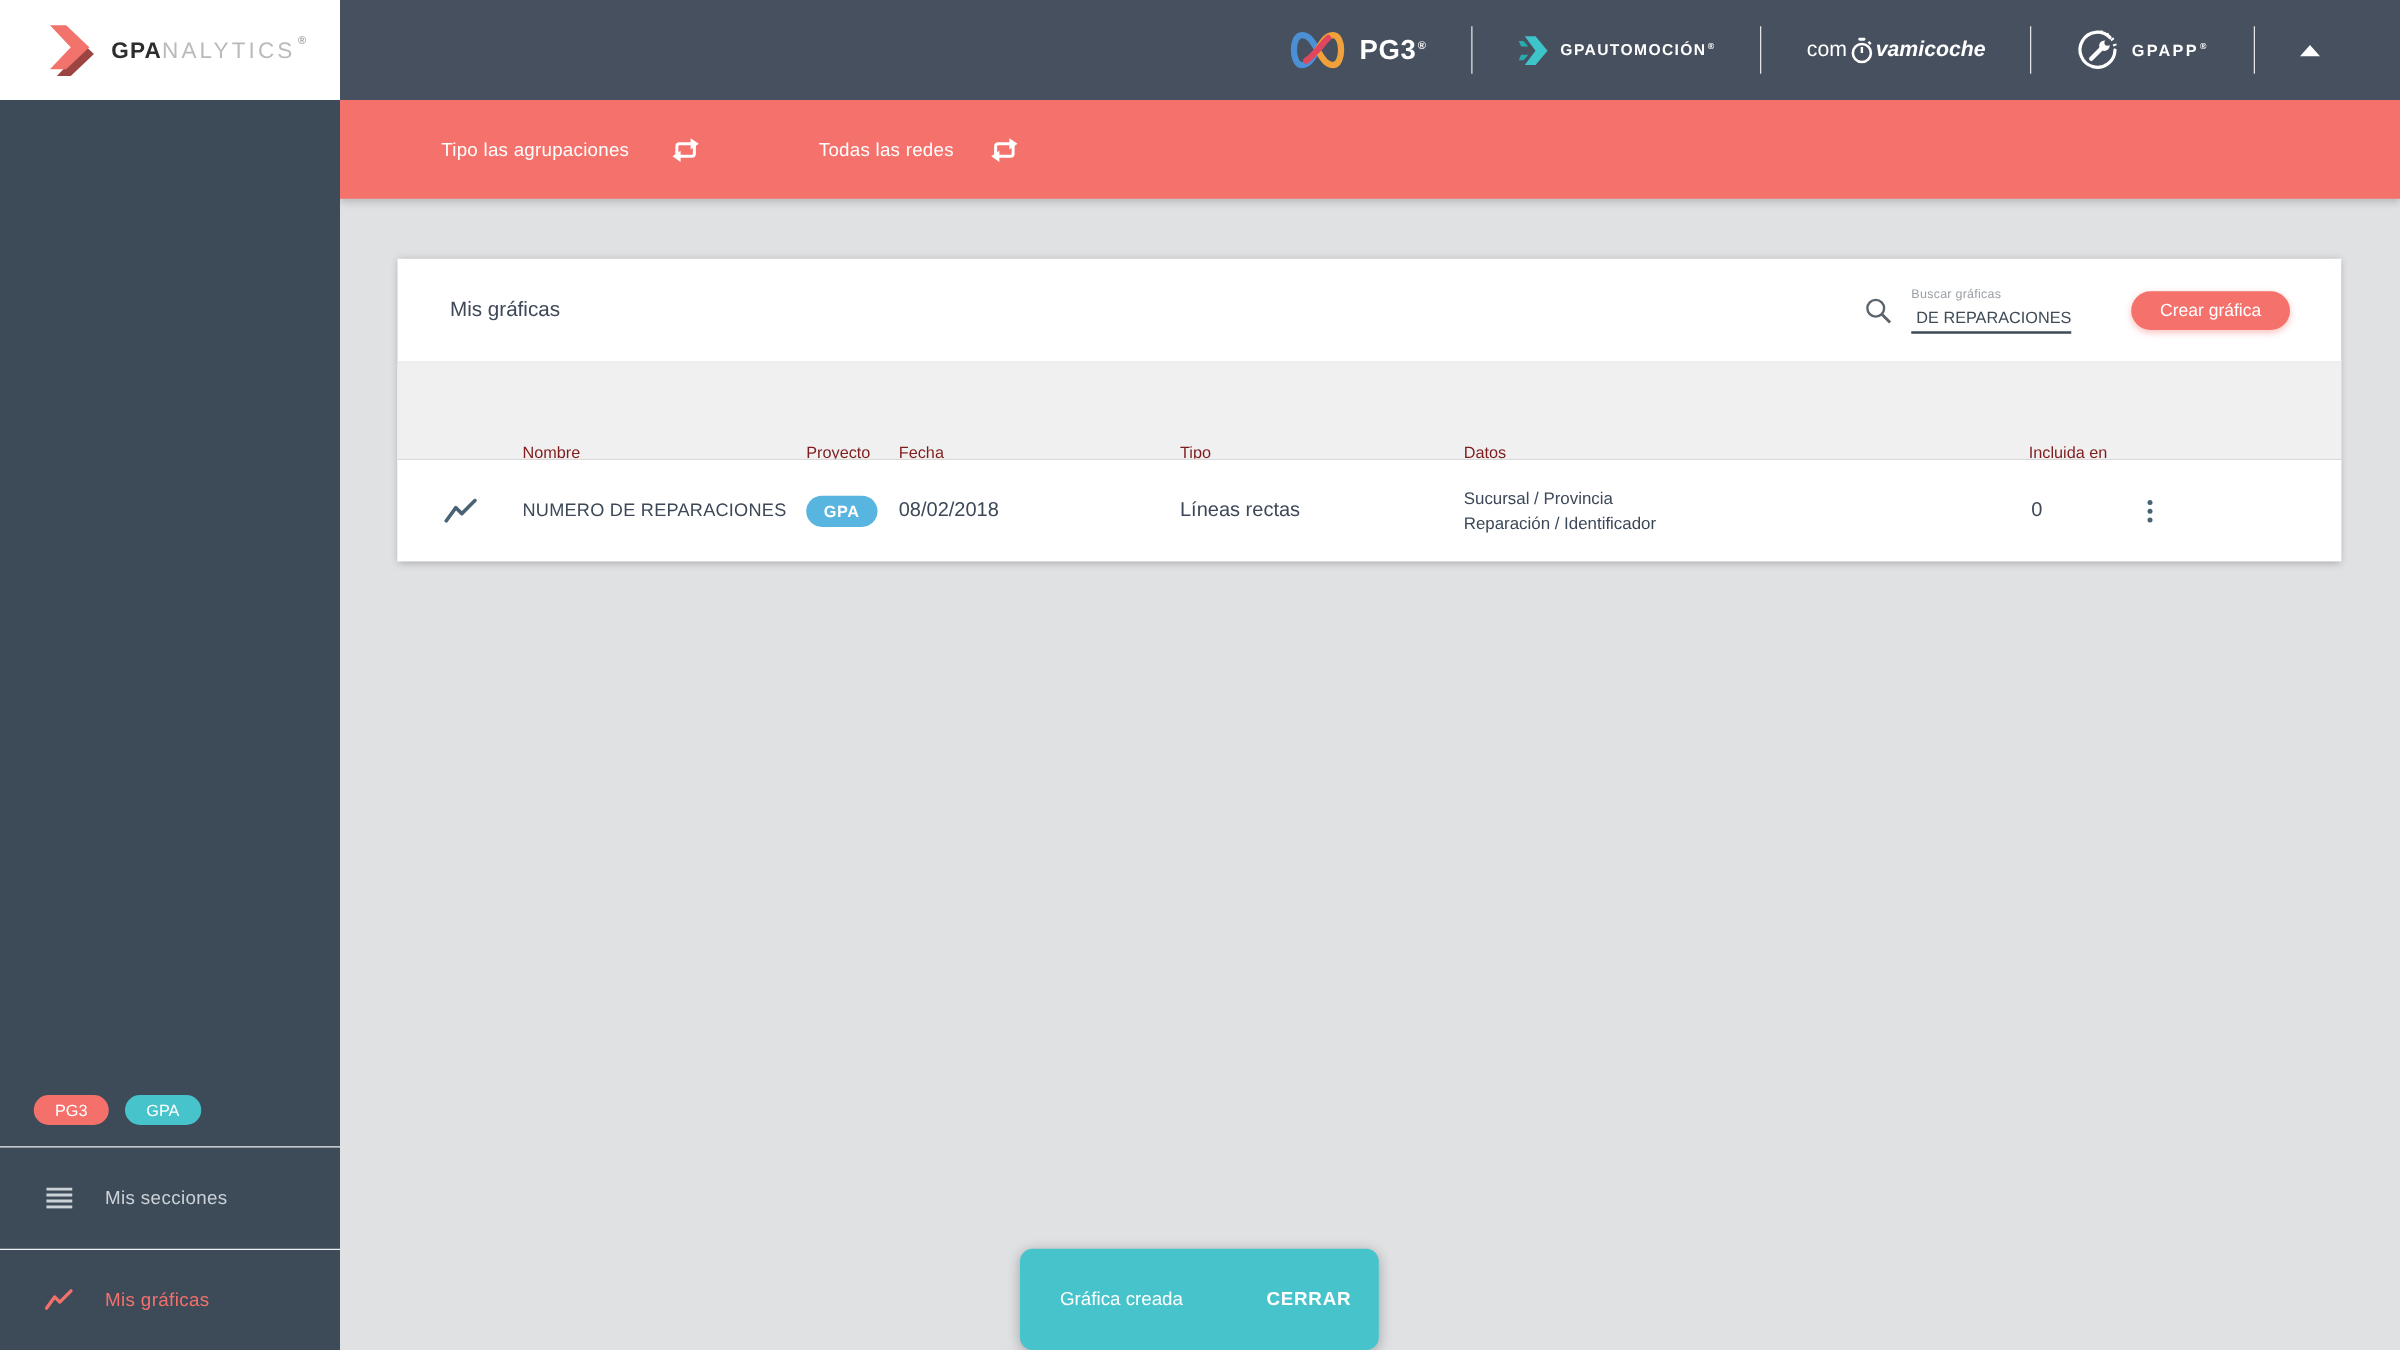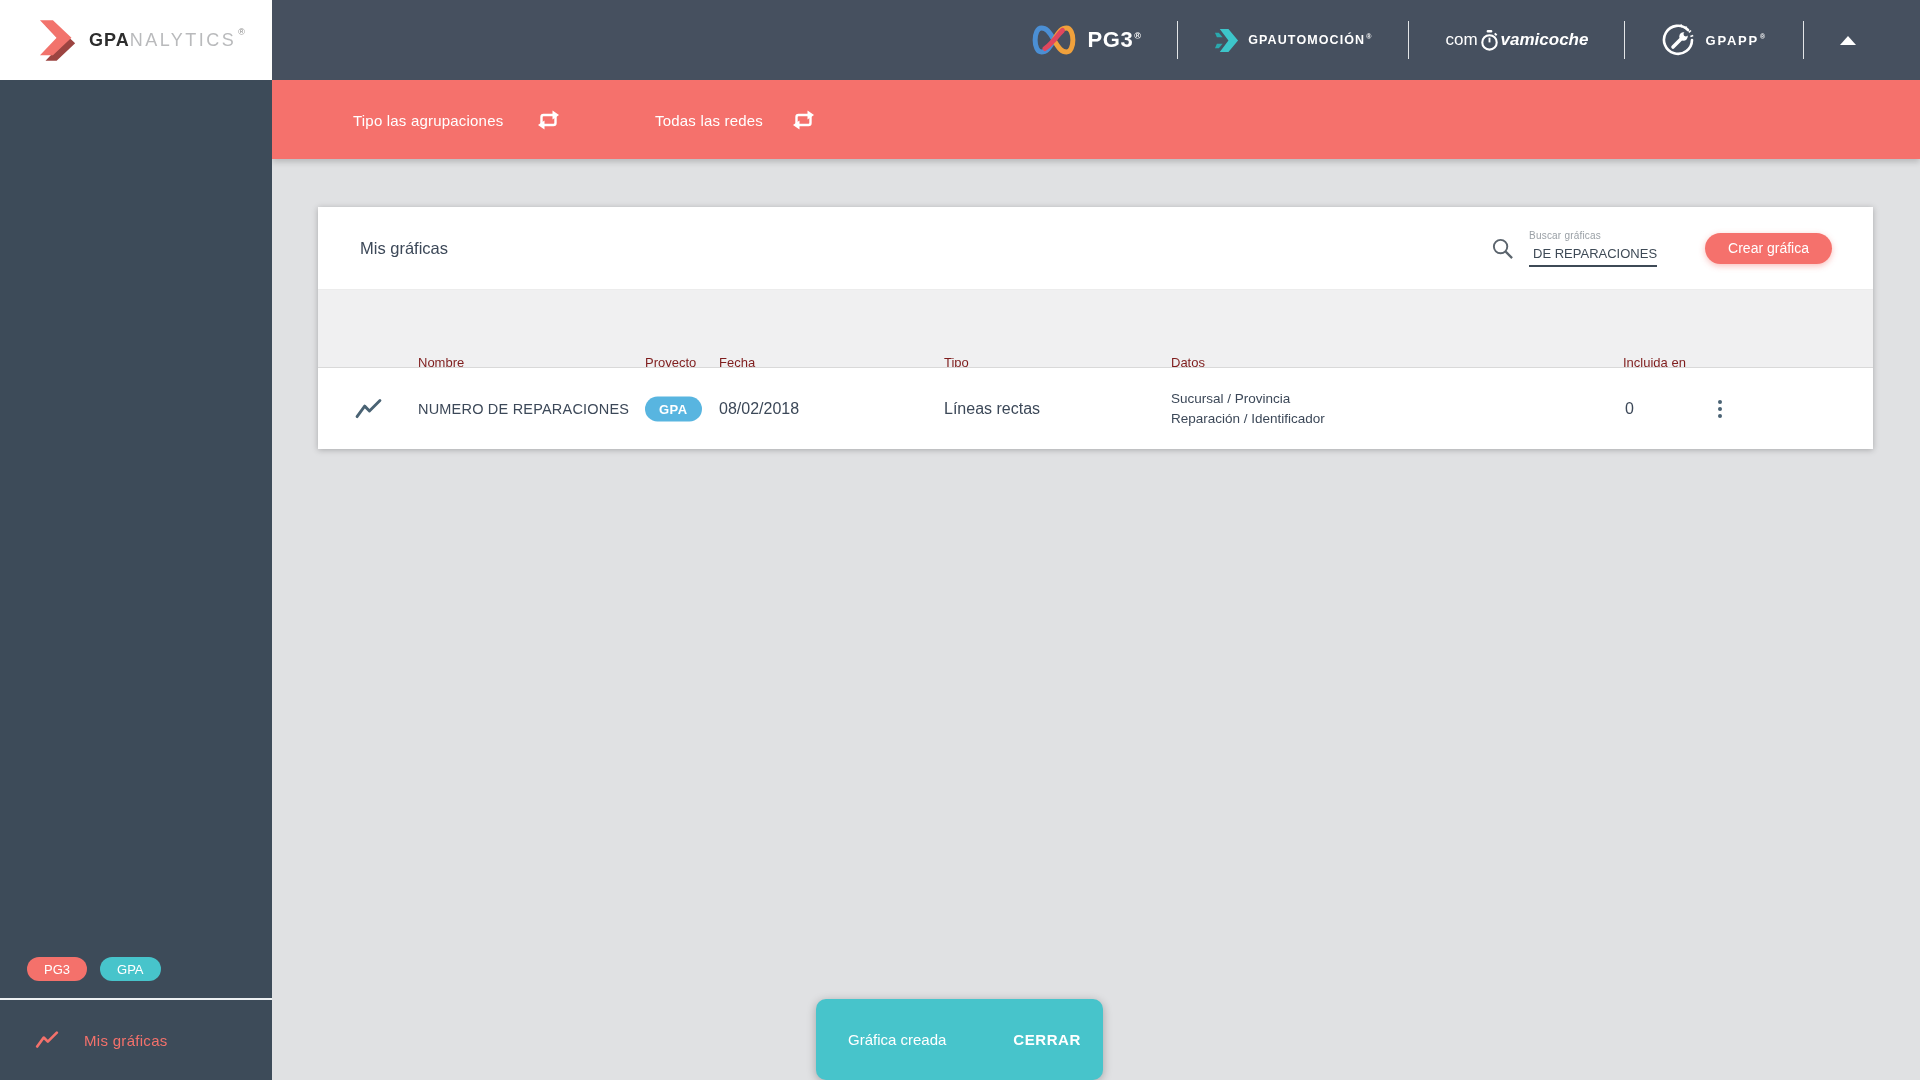--- a/index.html
+++ b/index.html
@@ -173,20 +173,31 @@
     <span class="collapse-arrow"></span>
   </header>
 
   <aside class="sidebar">
     <div class="sidebar-bottom">
       <div class="sidebar-badges">
         <span class="badge-pill badge-pg3">PG3</span>
         <span class="badge-pill badge-gpa">GPA</span>
       </div>
       <div class="sidebar-divider"></div>
+      <div class="sidebar-item">
+        <span class="icon">
+          <svg width="21" height="17" viewBox="0 0 21 17">
+            <rect y="0" width="21" height="2.4" fill="#ccd3d8"></rect>
+            <rect y="4.8" width="21" height="2.4" fill="#ccd3d8"></rect>
+            <rect y="9.6" width="21" height="2.4" fill="#ccd3d8"></rect>
+            <rect y="14.4" width="21" height="2.4" fill="#ccd3d8"></rect>
+          </svg>
+        </span>
+        <span class="label">Mis secciones</span>
+      </div>
       <div class="sidebar-divider"></div>
       <div class="sidebar-item active">
         <span class="icon">
           <svg width="24" height="18" viewBox="0 0 28 22">
             <polyline points="2,19 10,8 15,13 26,2" fill="none" stroke="#f4716b" stroke-width="3.2" stroke-linecap="round" stroke-linejoin="round"></polyline>
           </svg>
         </span>
         <span class="label">Mis gráficas</span>
       </div>
     </div>

